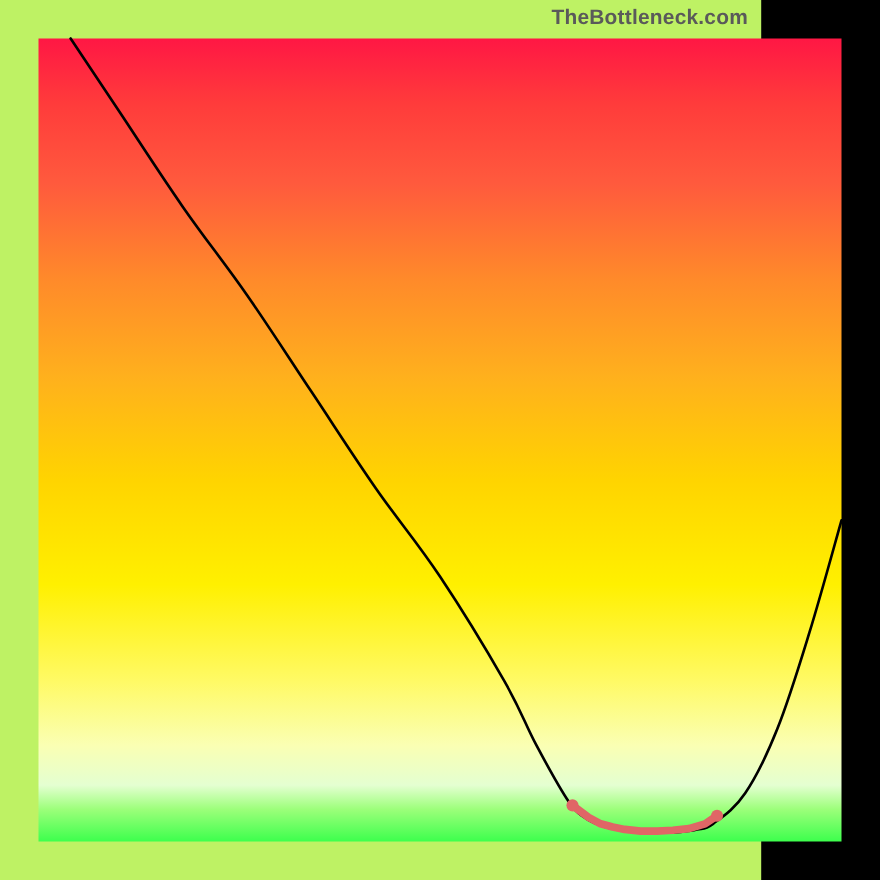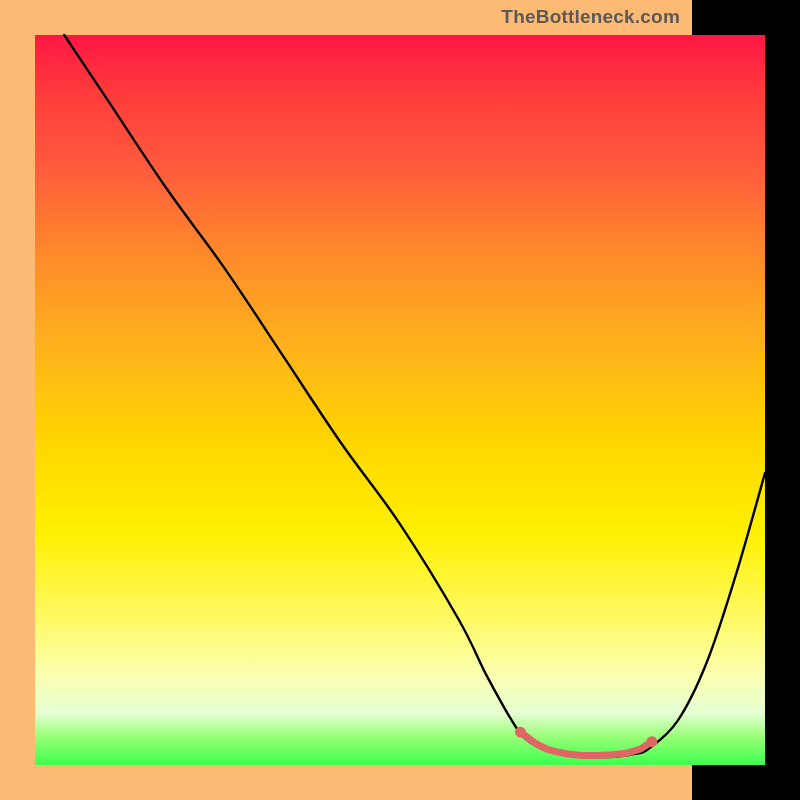--- a/index.html
+++ b/index.html
@@ -10,21 +10,21 @@
     background: #000;
     font-family: Arial, Helvetica, sans-serif;
     overflow: hidden;
   }
   .frame {
     position: absolute;
     left: 0;
     top: 0;
     width: 692px;
     height: 800px;
-    background: #fdba74;
+    background: #bef264;
   }
   .plot-area {
     position: absolute;
     left: 35px;
     top: 35px;
     width: 730px;
     height: 730px;
     background: linear-gradient(to bottom,
       #ff1744 0%,
       #ff3b3b 8%,

